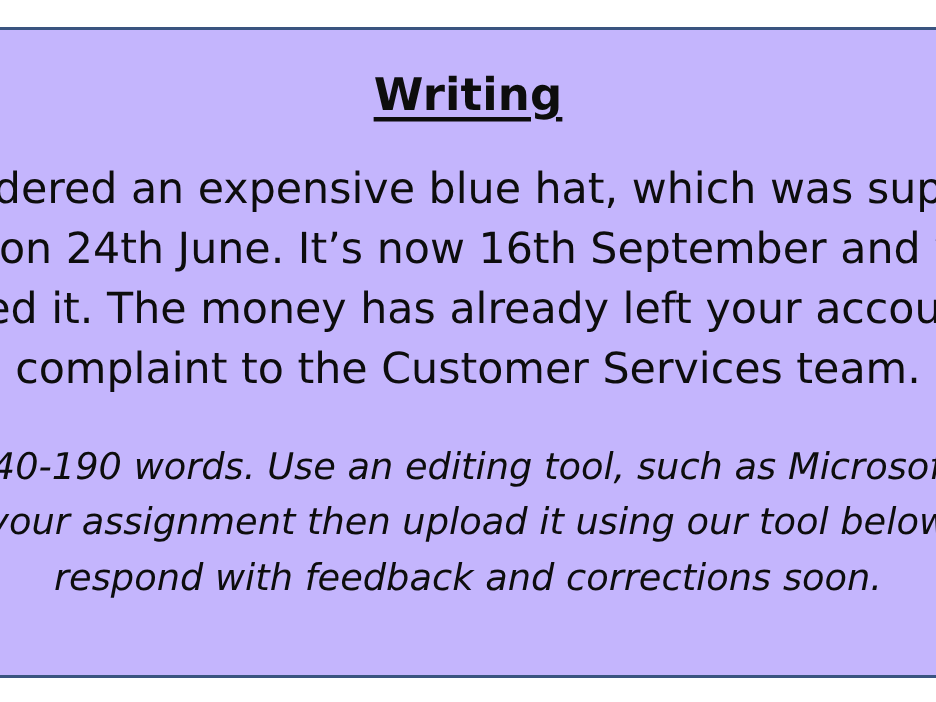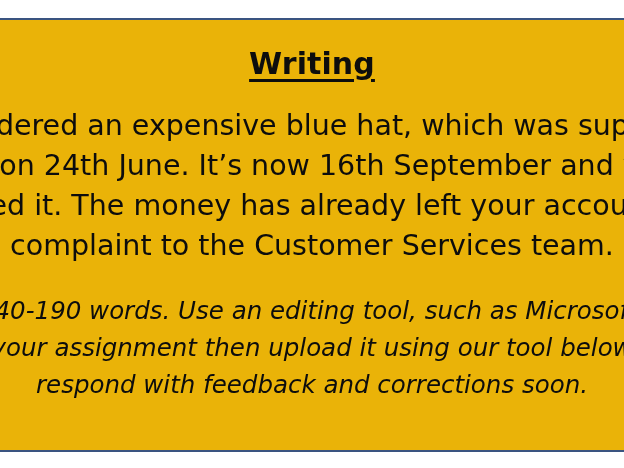--- a/index.html
+++ b/index.html
@@ -22,21 +22,21 @@
     overflow: hidden;
   }
 
   
   #content-panel {
     position: absolute;
     left: 0;
     top: 18px;
     width: 624px;
     height: 434px;
-    background: #eab308;
+    background: #c4b5fd;
     border-top: 2px solid #3a5480;
     border-bottom: 2px solid #3a5480;
     box-sizing: border-box;
     overflow: hidden;
   }
 
   
   #text-stage {
     position: absolute;
     left: 50%;

